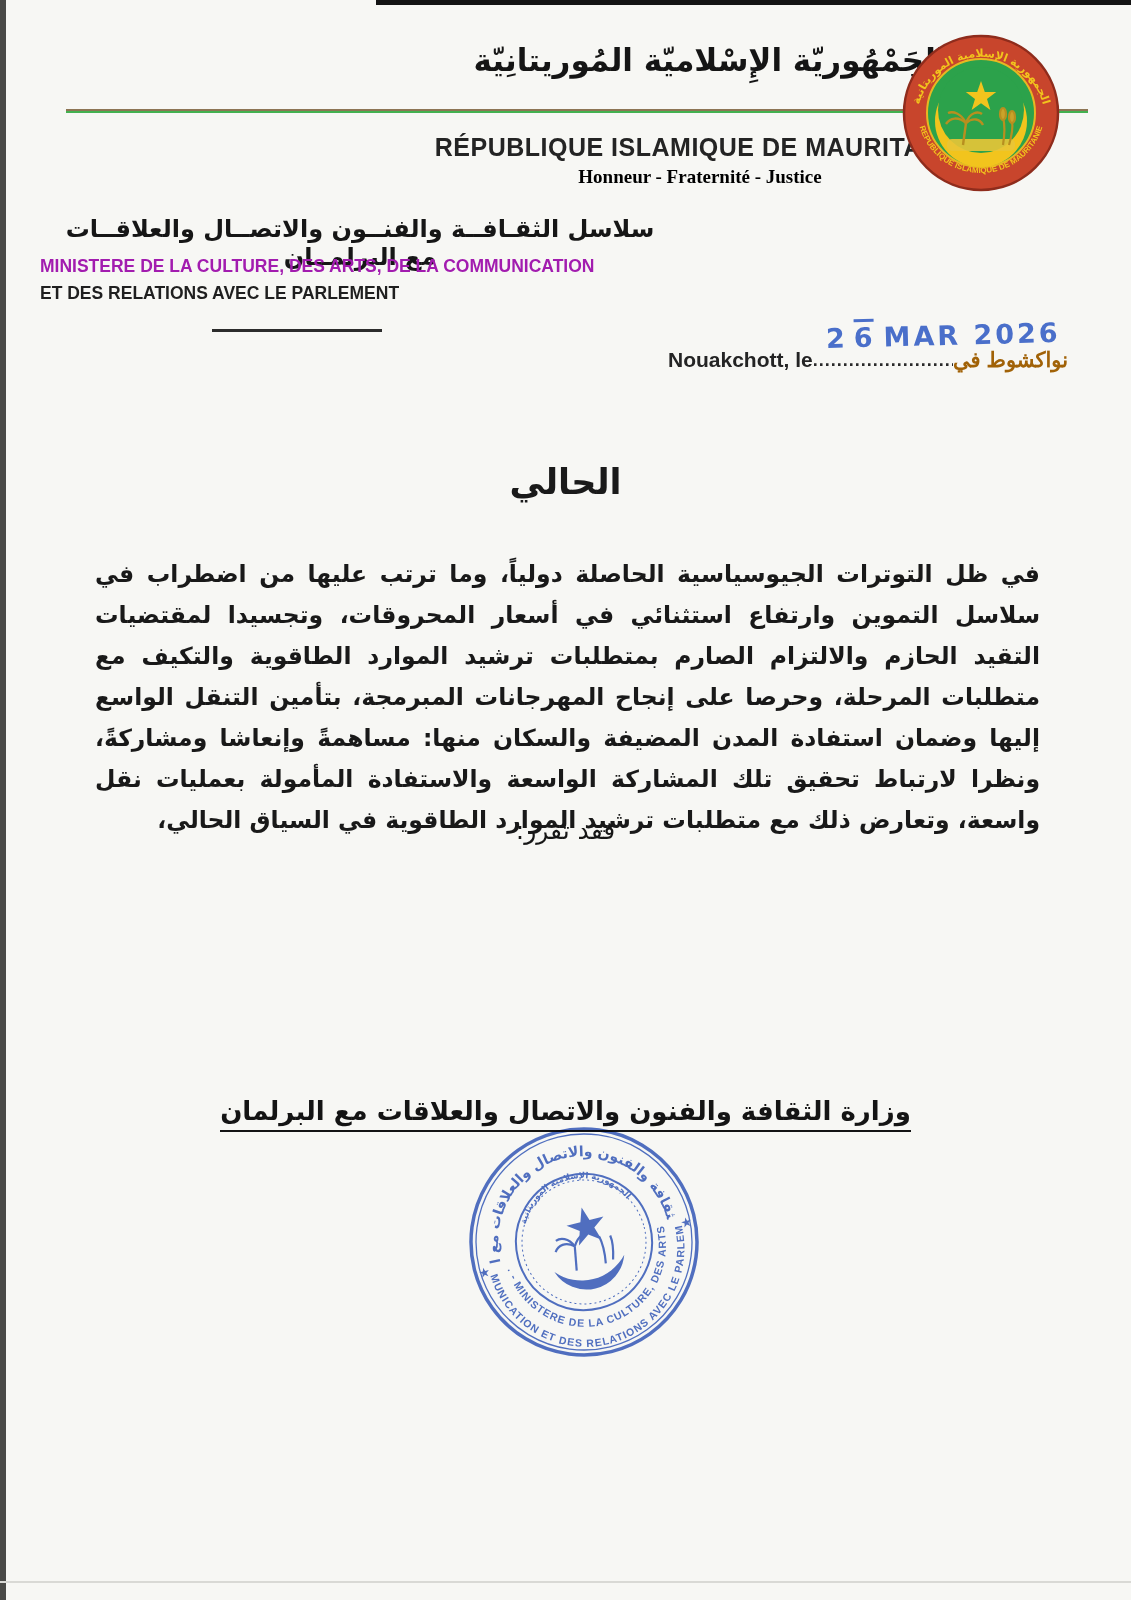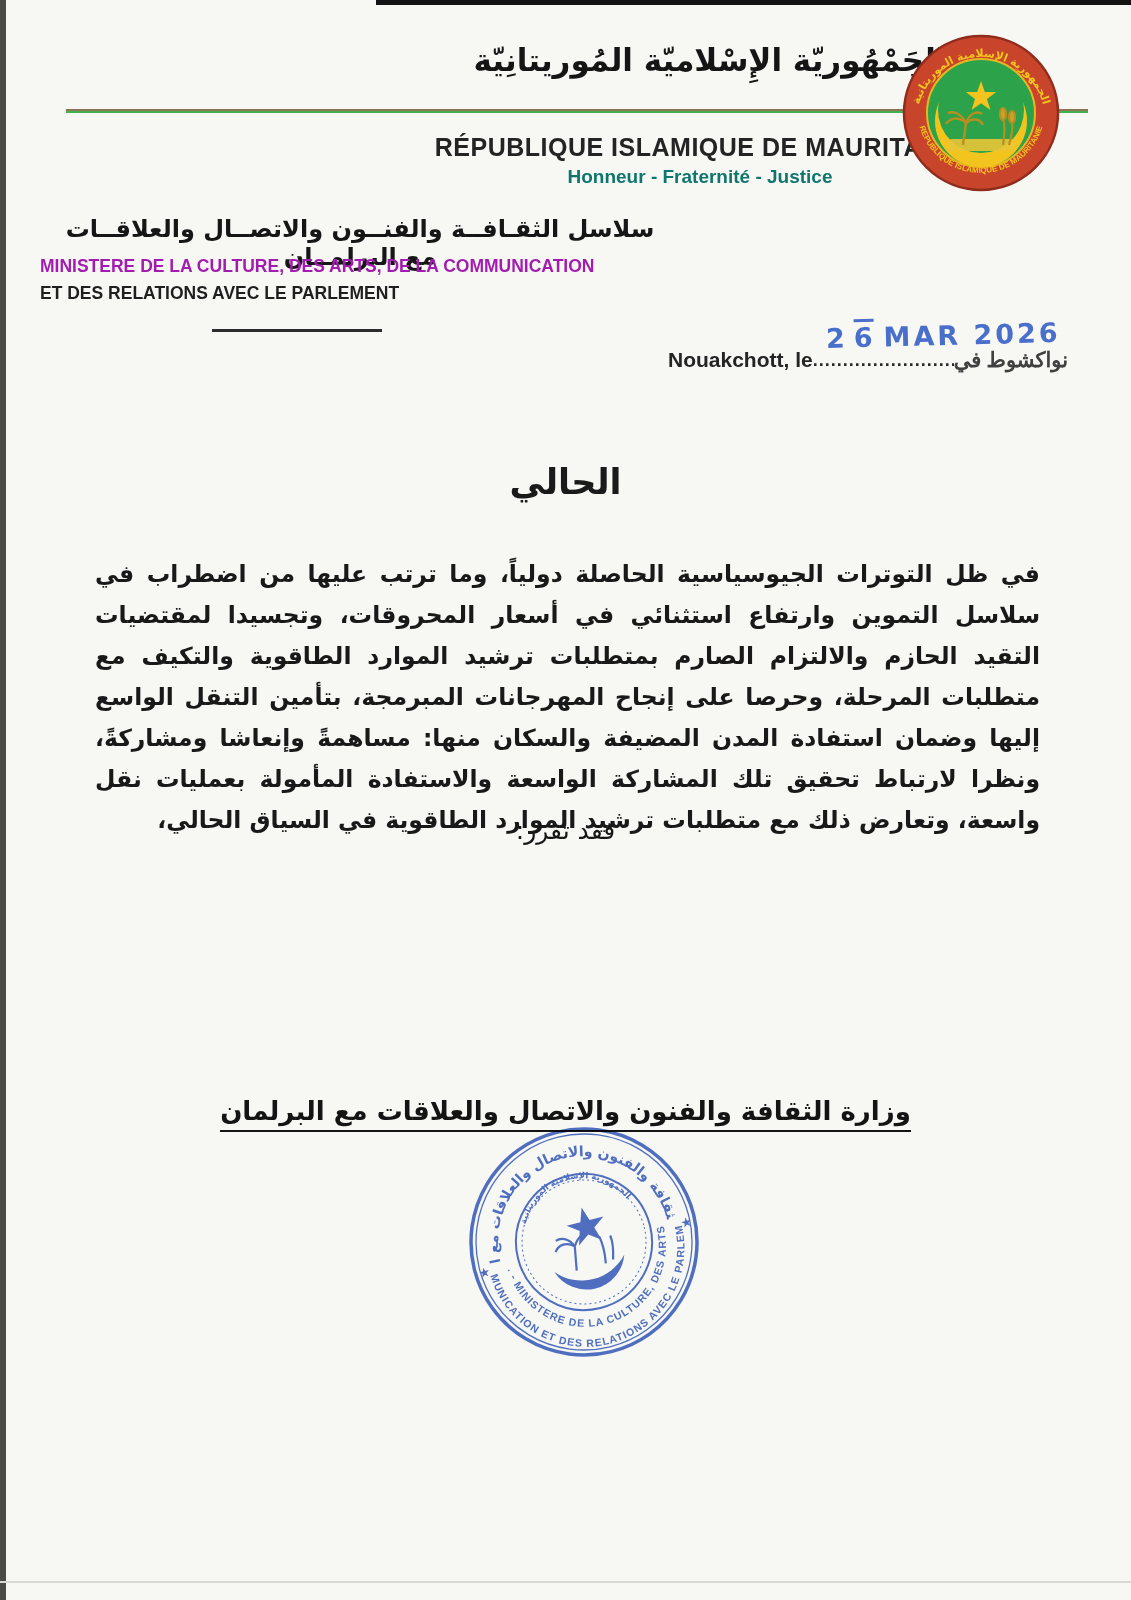--- a/index.html
+++ b/index.html
@@ -26,21 +26,21 @@
   }
   .sep-line{position:absolute;left:66px;top:109px;width:1022px;height:4px;}
   .sep-line .t{height:2px;background:#8d7554;}
   .sep-line .b{height:2px;background:#43b150;}
   .hdr-fr-title{
     position:absolute;left:300px;top:133px;width:800px;text-align:center;
     font-weight:bold;font-size:25px;letter-spacing:.5px;color:#242424;
   }
   .hdr-fr-motto{
     position:absolute;left:300px;top:166px;width:800px;text-align:center;
-    font-weight:bold;font-size:19px;color:#0f766e;
+    font-weight:bold;font-size:19px;color:#000000;font-family:Liberation Serif, serif;
   }
   .emblem{position:absolute;left:901px;top:33px;}
 
   
   .min-ar{
     position:absolute;left:50px;top:215px;width:620px;text-align:center;
     font-family:"DejaVu Sans",sans-serif;font-weight:bold;font-size:24px;color:#161616;
     direction:rtl;
   }
   .min-fr1{position:absolute;left:40px;top:256px;width:640px;
@@ -57,22 +57,22 @@
   }
   .date-stamp .d1{margin-right:8px;}
   .date-stamp .d2{border-top:3px solid #4a6fca;padding-top:0;margin-right:10px;}
   .date-stamp .rest{letter-spacing:3px;}
   .dateline{
     position:absolute;left:668px;top:348px;width:400px;display:flex;align-items:flex-start;
   }
   .dateline .lbl{font-weight:bold;font-size:21px;color:#242424;white-space:nowrap;}
   .dateline .dots{flex:1;overflow:hidden;white-space:nowrap;font-size:18px;font-weight:bold;
     color:#2a2a2a;letter-spacing:1px;line-height:24px;}
-  .dateline .ar{font-family:Liberation Serif, serif;font-weight:bold;font-size:21px;
-    color:#404040;white-space:nowrap;direction:rtl;}
+  .dateline .ar{font-family:Liberation Sans, sans-serif;font-weight:bold;font-size:21px;
+    color:#a16207;white-space:nowrap;direction:rtl;}
 
   
   .doc-title{
     position:absolute;left:0;top:462px;width:1131px;text-align:center;
     font-family:"DejaVu Sans",sans-serif;font-weight:bold;font-size:35px;color:#1a1a1a;
     direction:rtl;
   }
   .para{
     position:absolute;left:95px;width:945px;
     font-family:"DejaVu Sans",sans-serif;font-size:23.5px;font-weight:bold;color:#191919;

